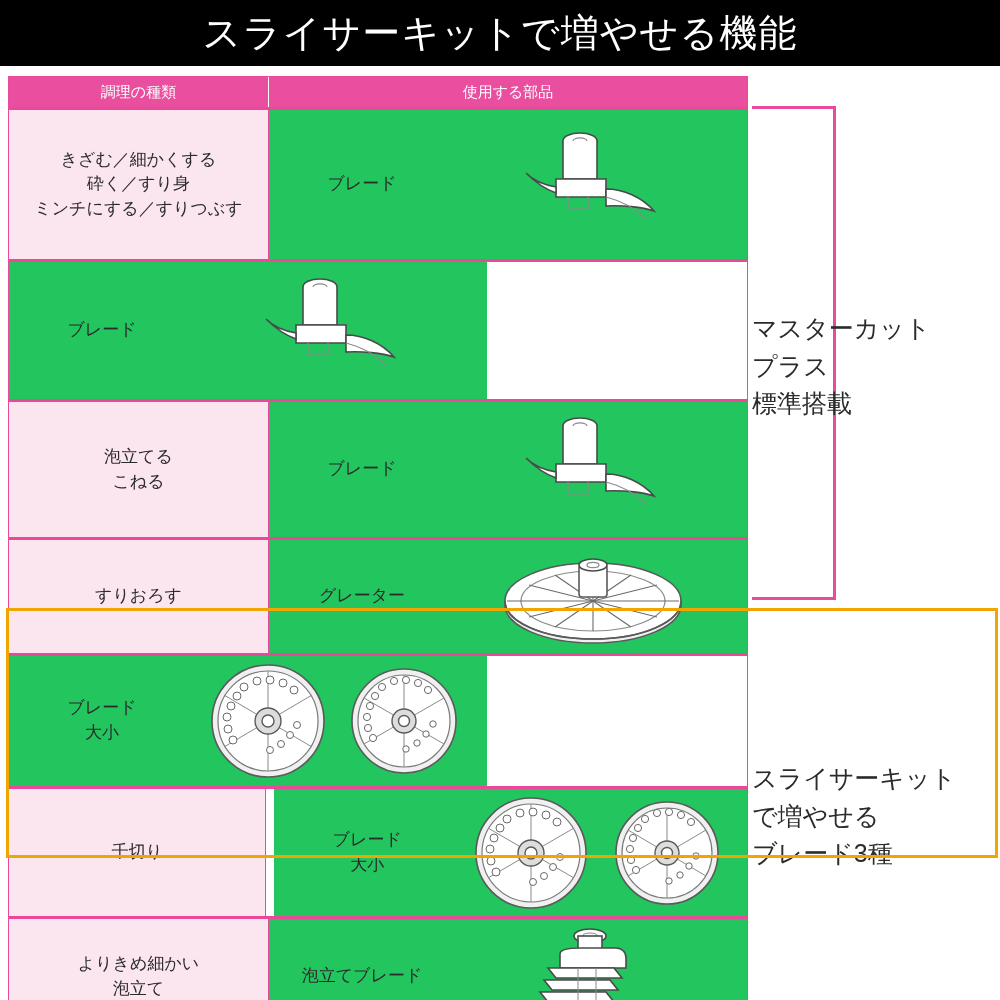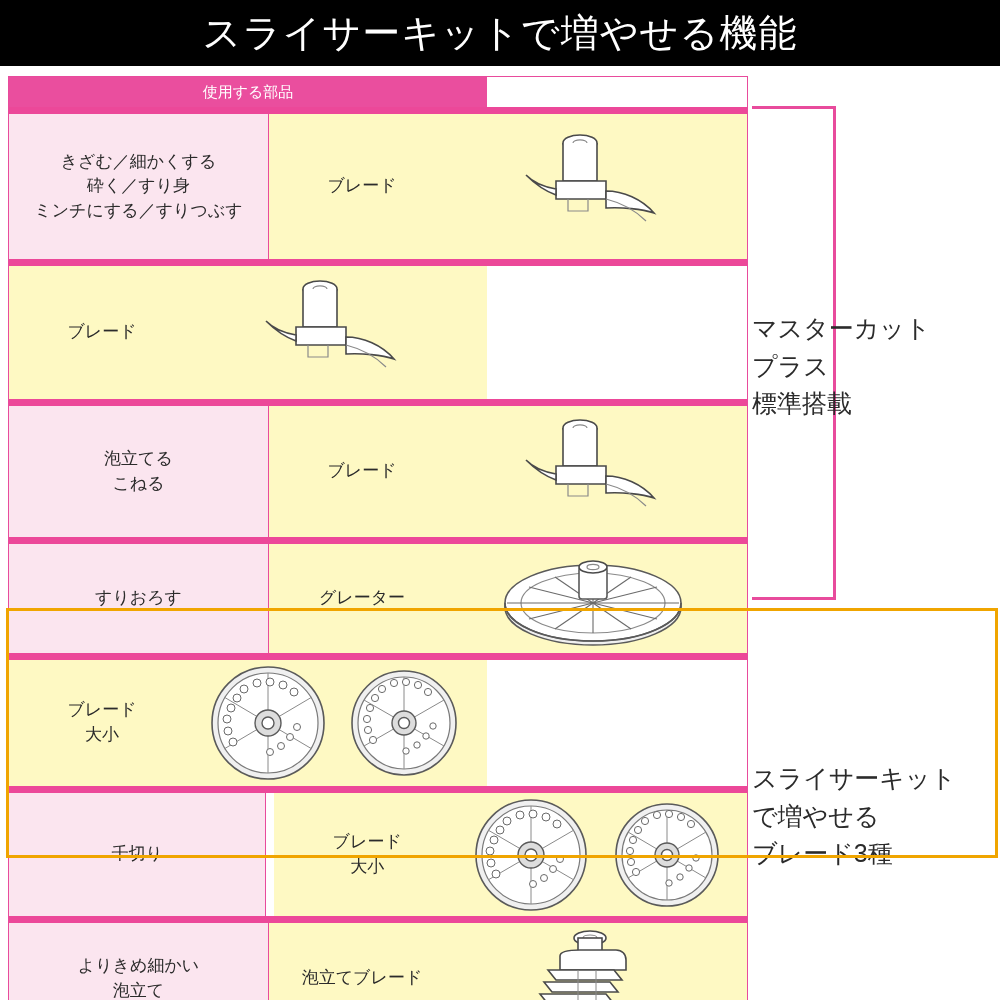--- a/index.html
+++ b/index.html
@@ -58,38 +58,38 @@
     align-items: center;
     justify-content: center;
     border-right: 1px solid #ffffff;
   }
   .th:last-child { border-right: none; }
   .th-type { width: 260px; }
   .th-part { width: 478px; }
 
   .row {
     display: flex;
-    border-top: 7px solid #ec4899;
+    border-top: 3px solid #ec4899;
   }
   .cell-type {
     width: 260px;
     background: #fbe5ef;
     border-right: 1px solid #e84b9c;
     display: flex;
     align-items: center;
     justify-content: center;
     text-align: center;
     color: #2b2b2b;
     font-size: 17px;
     line-height: 1.45;
     padding: 4px 6px;
   }
   .cell-part {
     width: 478px;
-    background: #fef9c3;
+    background: #22c55e;
     display: flex;
     align-items: center;
     padding: 4px 8px;
     position: relative;
   }
   .part-label {
     width: 170px;
     text-align: center;
     font-size: 17px;
     color: #2b2b2b;
@@ -167,20 +167,21 @@
 
 <div class="page">
 
   <div class="header">
     <div class="header-title">スライサーキットで増やせる機能</div>
   </div>
 
   <div class="table">
 
     <div class="table-head">
+      <div class="th th-type">調理の種類</div>
       <div class="th th-part">使用する部品</div>
     </div>
 
     <div class="row r1">
       <div class="cell-type" style="white-space:pre-line;">きざむ／細かくする
 砕く／すり身
 ミンチにする／すりつぶす</div>
       <div class="cell-part">
         <div class="part-label" style="white-space:pre-line;">ブレード</div>
         <div class="part-art">

